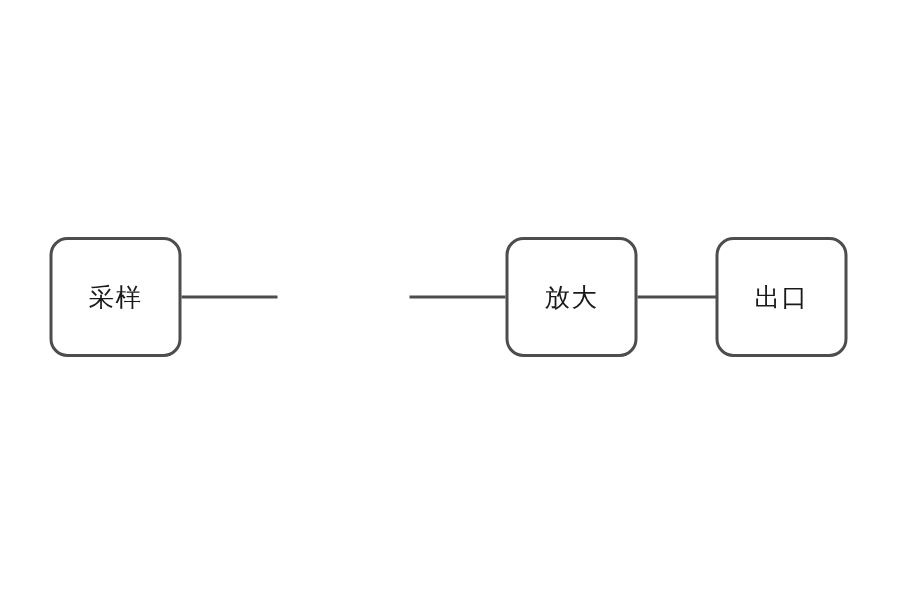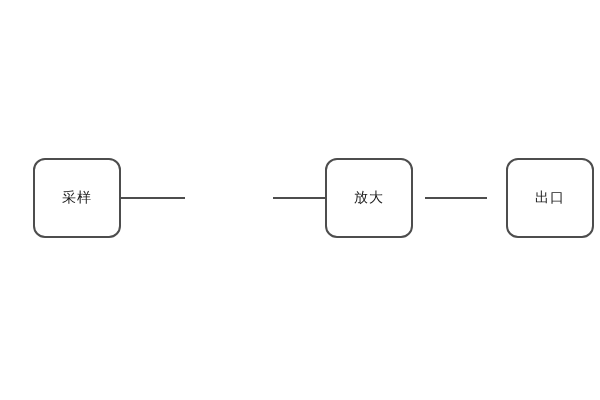--- a/index.html
+++ b/index.html
@@ -22,35 +22,35 @@
     height: 80px;
     box-sizing: border-box;
     border: 2px solid var(--stroke, #4d4d4d);
     border-radius: 12px;
     background: var(--node_fill, #ffffff);
     display: flex;
     align-items: center;
     justify-content: center;
   }
   .node-label {
-    font-size: 14px;
+    font-size: 17px;
     color: var(--text, #1a1a1a);
     letter-spacing: 1px;
     white-space: nowrap;
   }
   .connector {
     position: absolute;
     top: 197px;
     height: 2px;
     background: var(--stroke, #4d4d4d);
   }
   #node-1 { left: 33px; }
   #node-2 { left: 185px; }
-  #node-3 { left: 325px; }
-  #node-4 { left: 506px; justify-content: center; }
+  #node-3 { left: 337px; }
+  #node-4 { left: 477px; justify-content: center; }
   #conn-1 { left: 121px; width: 64px; }
   #conn-2 { left: 273px; width: 64px; }
   #conn-3 { left: 425px; width: 62px; }
 </style>
 </head>
 <body>
 
 <div class="canvas">
 
   <div class="node" id="node-1">

